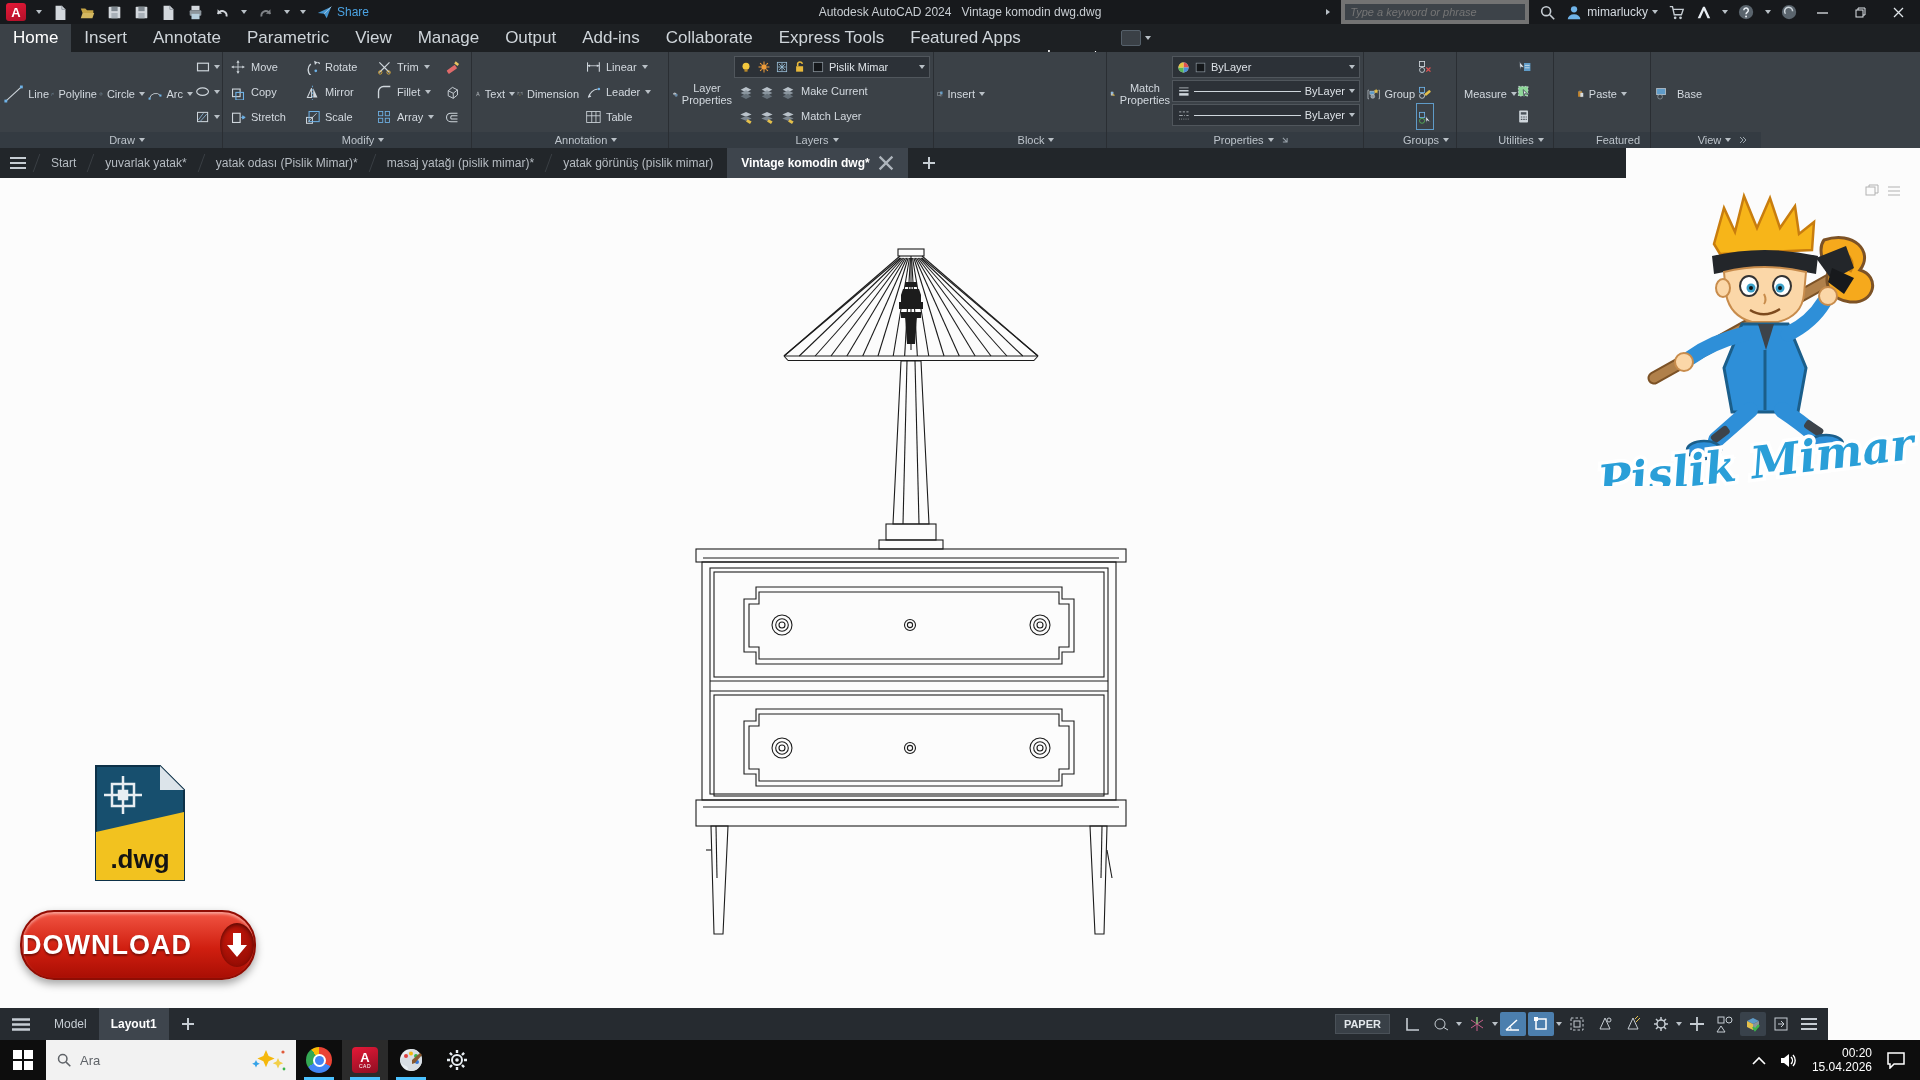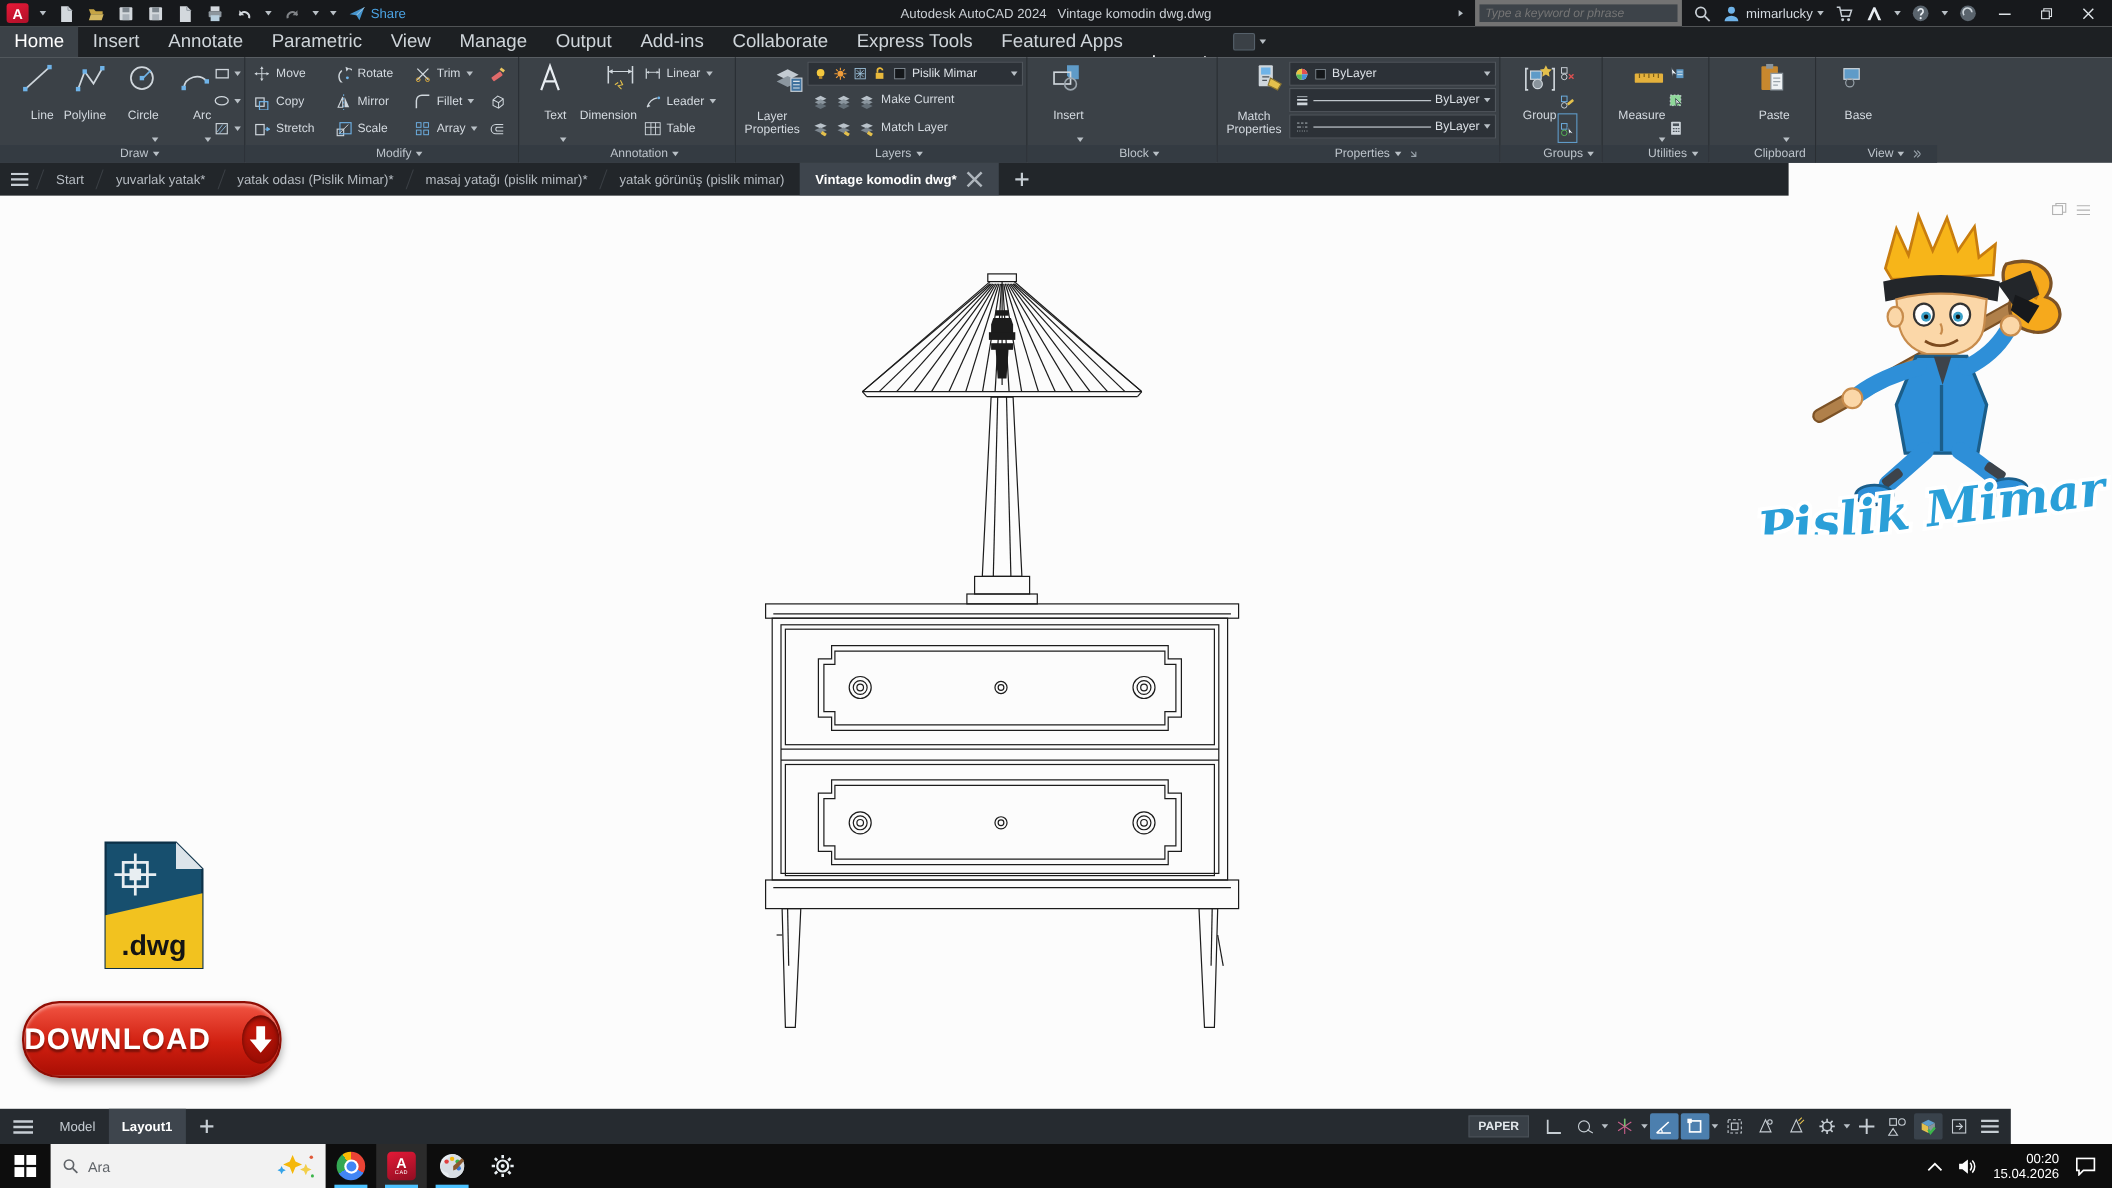--- a/index.html
+++ b/index.html
@@ -29,22 +29,22 @@
   .rtab.active{background:#3b4147;color:#fff;}
   .rtab.contextual{background:#a21caf;color:#fff;margin-top:33px;}
   .ribbonopts{display:flex;align-items:center;gap:4px;margin-left:10px;}
   .miniicon{width:18px;height:14px;background:#3a4046;border:1px solid #55606a;border-radius:2px;}
   
   .ribbon{position:absolute;left:0;top:52px;width:1920px;height:96px;background:#3b4147;display:flex;}
   .rpanel{height:96px;border-right:1px solid #2a2e33;display:flex;flex-direction:column;flex:0 0 auto;}
   .rcontent{flex:1;display:flex;padding:2px 3px 0 3px;gap:2px;overflow:hidden;}
   .rlabel{height:16px;background:#343b42;color:#bdc4cb;font-size:11px;display:flex;
           align-items:center;justify-content:center;gap:4px;padding-left:32px;}
-  .rb{width:46px;display:flex;flex-direction:column;align-items:flex-end;padding-top:2px;
-      font-size:11px;line-height:11px;text-align:center;color:#d4dae0;gap:14px;cursor:pointer;}
+  .rb{width:46px;display:flex;flex-direction:row;align-items:center;padding-top:2px;
+      font-size:11px;line-height:11px;text-align:center;color:#d4dae0;gap:4px;cursor:pointer;}
   .rb .bi{width:30px;height:30px;}
   .rcol{display:flex;flex-direction:column;justify-content:flex-start;}
   .rs{display:flex;align-items:center;gap:5px;height:25px;font-size:11px;color:#d4dae0;padding:0 4px;cursor:pointer;}
   .rs .si{width:16px;height:16px;}
   .rm{height:25px;display:flex;align-items:center;justify-content:center;gap:3px;cursor:pointer;}
   .rm .si{width:16px;height:16px;}
   .dd{display:flex;align-items:center;background:#2c3137;border:1px solid #50565c;height:20px;
       font-size:11px;color:#dde2e7;padding:0 4px;gap:4px;cursor:pointer;}
   .dd .grow{flex:1}
   .ddline{flex:1;height:1px;background:#cfd6dc;}
@@ -874,21 +874,21 @@
       <div class="rcontent" style="justify-content:center">
         <div class="rb" style="width:50px">
             <svg class="bi" viewBox="0 0 28 28">
               <use href="#sym-paste"></use>
             </svg>
             <span>Paste</span>
             <span class="chev"></span>
           </div>
       </div>
       <div class="rlabel">
-          <span>Clipboard</span>
+          <span>Featured</span>
         </div>
     </div>
 
     <div class="rpanel" style="width:110px;border-right:none">
       <div class="rcontent">
         <div class="rb" style="width:48px">
             <svg class="bi" viewBox="0 0 28 28">
               <use href="#sym-base"></use>
             </svg>
             <span>Base</span>

